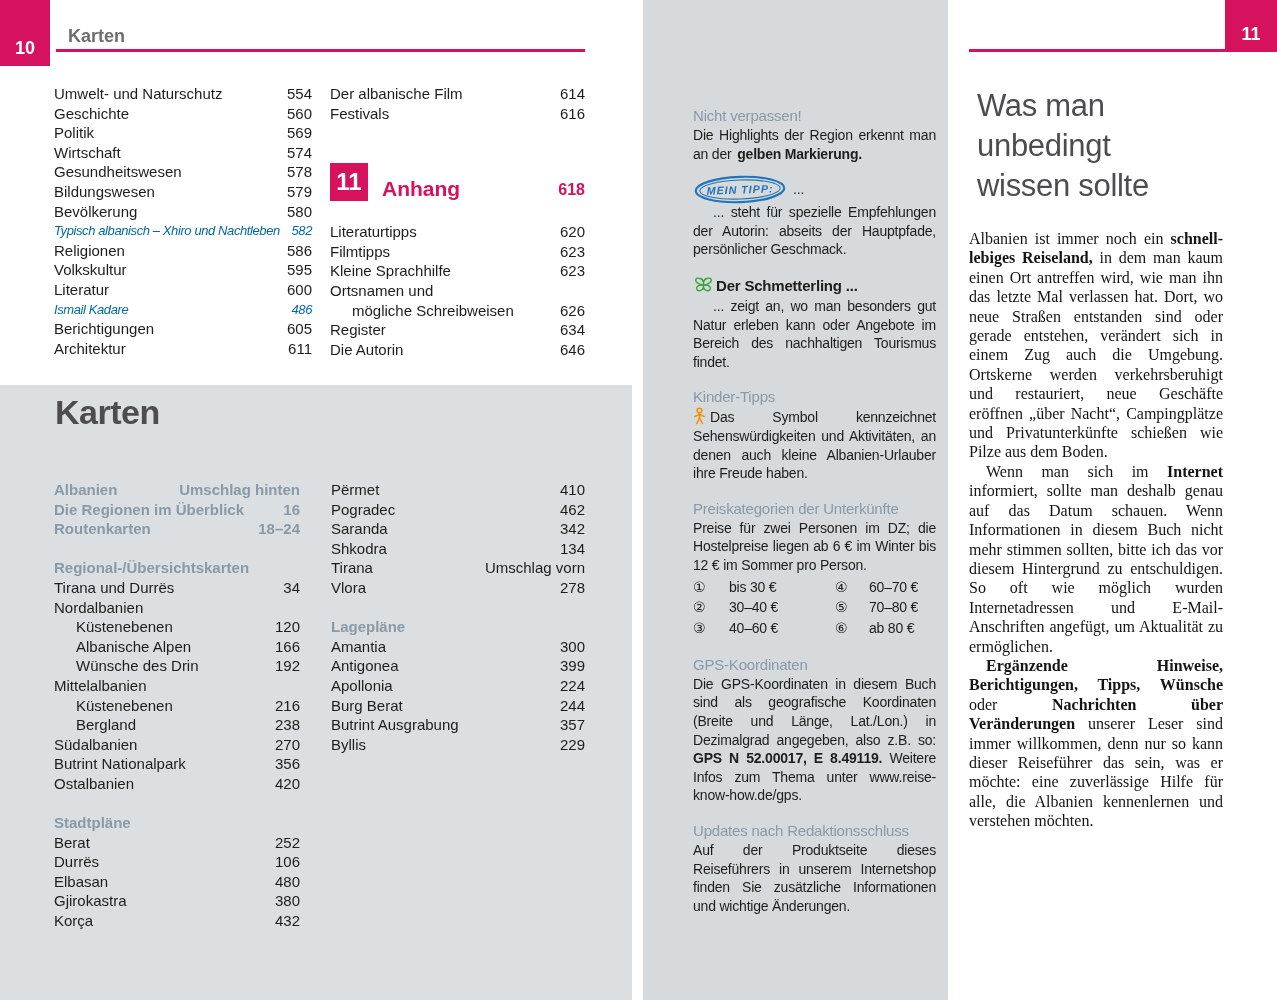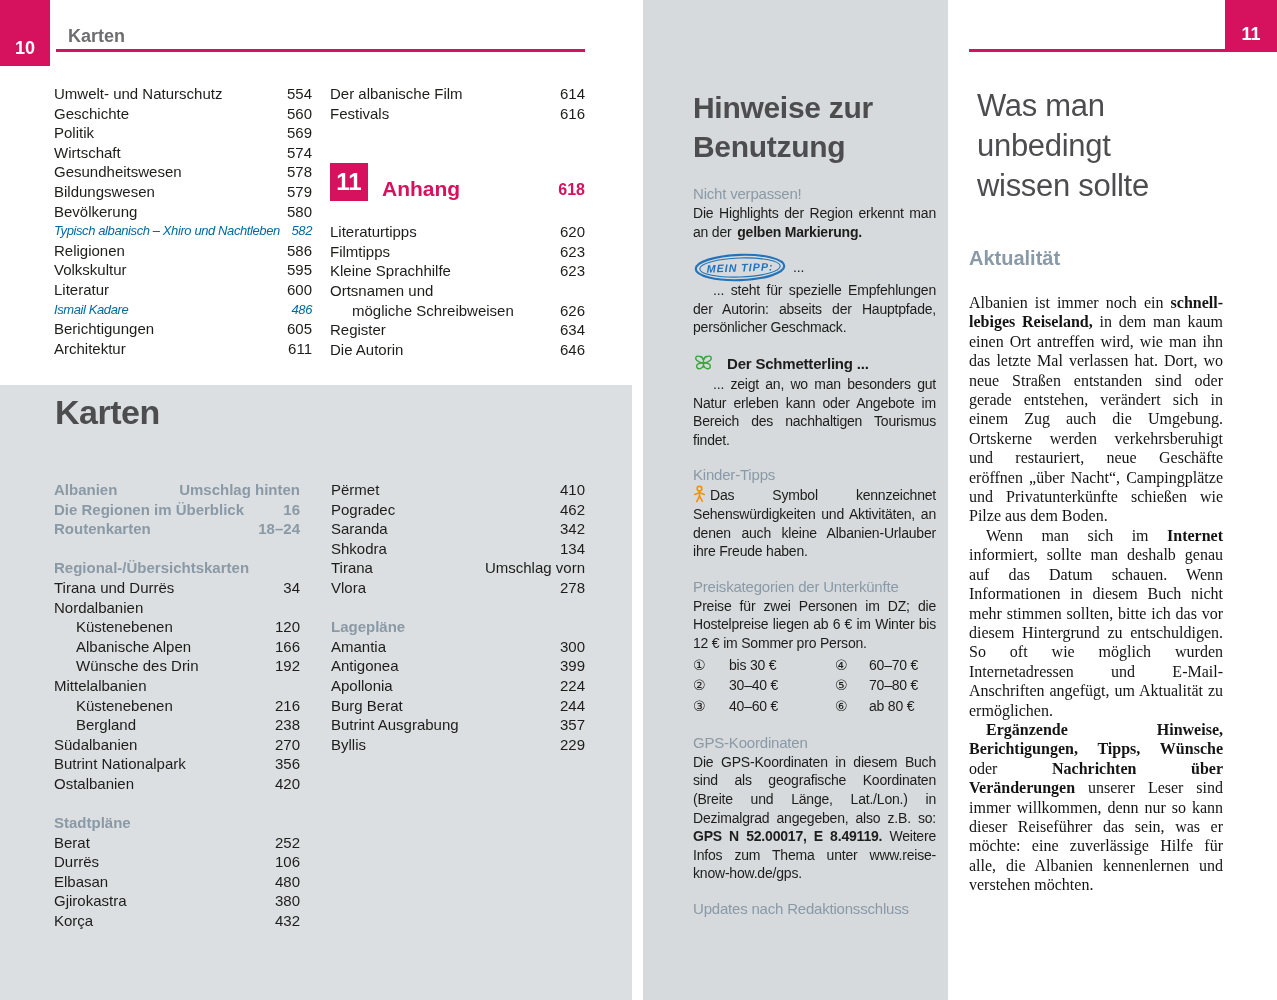--- a/index.html
+++ b/index.html
@@ -64,21 +64,21 @@
   .sec{margin-top:16px}
   .sec-first{margin-top:18px}
   .sec-tipp{margin-top:12px}
   .sec-h{color:var(--slate);font-weight:normal;font-size:15px;line-height:20px}
   .sec-b{margin:0;text-align:justify}
   .ind{text-indent:20px}
   .hl{position:relative;font-weight:bold;display:inline-block;padding:0 2px}
   .hl::before{content:"";position:absolute;left:-5px;right:-4px;top:-2px;bottom:-1px;
               background:var(--yellow);transform:skewX(-14deg) rotate(-1.5deg);z-index:-1;border-radius:2px}
   .stamp-line{height:28px;display:flex;align-items:center;gap:6px}
-  .bf-h{display:flex;align-items:center;gap:13px;font-size:15px;line-height:22px}
+  .bf-h{display:flex;align-items:center;gap:2px;font-size:15px;line-height:22px}
   .kid-svg{vertical-align:-4px;margin-right:4px}
   .price{display:grid;grid-template-columns:36px 106px 34px 1fr;line-height:20.8px;margin-top:2px}
   .price-num,.price-val{white-space:nowrap}
 
   
   .right-inner{padding:78px 54px 0 21px}
   .rp-title{margin:8px;font-size:31px;line-height:40px;font-weight:normal;color:var(--dark);letter-spacing:-0.3px}
   .rp-h{margin:41px 0 0 0;color:var(--slate);font-weight:bold;font-size:20px}
   .rp-body{margin-top:23px;font-family:"Liberation Serif","DejaVu Serif",serif;
            font-size:16px;line-height:19.4px;text-align:justify;color:#141414}
@@ -341,24 +341,20 @@
           <div class="row">
             <span class="lb">Byllis</span>
             <span class="pg">229</span>
           </div>
         </div>
     </div>
   </section>
 
   <section class="abs mid">
     <div class="mid-inner">
-      <h1 class="mid-title">
-          <div>Hinweise zur</div>
-          <div>Benutzung</div>
-        </h1>
 
       <div class="sec sec-first">
         <div class="sec-h">Nicht verpassen!</div>
         <div class="sec-b">Die Highlights der Region erkennt man an der <span class="hl">gelben Markierung.</span></div>
       </div>
 
       <div class="sec sec-tipp">
         <div class="stamp-line">
           <svg viewBox="0 0 104 32" width="94" height="29" style="transform:rotate(-2deg)">
             <ellipse cx="52" cy="16" rx="49" ry="14" fill="none" stroke="#2273b9" stroke-width="2.4"></ellipse>
@@ -420,36 +416,36 @@
           </div>
       </div>
 
       <div class="sec">
         <div class="sec-h">GPS-Koordinaten</div>
         <p class="sec-b">Die GPS-Koordinaten in diesem Buch sind als geografische Koordinaten (Breite und Länge, Lat./Lon.) in Dezimalgrad angegeben, also z.B. so: <b>GPS N 52.00017, E 8.49119.</b> Weitere Infos zum Thema unter www.reise-know-how.de/gps.</p>
       </div>
 
       <div class="sec">
         <div class="sec-h">Updates nach Redaktionsschluss</div>
+        <p class="sec-b">Auf der Produktseite dieses Reiseführers in unserem Internetshop finden Sie zusätzliche Informationen und wichtige Änderungen.</p>
       </div>
     </div>
   </section>
 
   <section class="abs right-page">
     <div class="abs rule rule-right"></div>
     <div class="abs tab tab-right">
       <span>11</span>
     </div>
     <div class="right-inner">
       <h1 class="rp-title">
           <div>Was man</div>
           <div>unbedingt</div>
           <div>wissen sollte</div>
         </h1>
-      <h2 class="rp-h">Aktualität</h2>
       <div class="rp-body">
           <p>Albanien ist immer noch ein <b>schnell­lebiges Reiseland,</b> in dem man kaum einen Ort antreffen wird, wie man ihn das letzte Mal verlassen hat. Dort, wo neue Straßen entstanden sind oder gerade entstehen, verändert sich in einem Zug auch die Umgebung. Ortskerne werden verkehrsberuhigt und restauriert, neue Geschäfte eröffnen „über Nacht“, Campingplätze und Privatunterkünfte schießen wie Pilze aus dem Boden.</p>
           <p>Wenn man sich im <b>Internet</b> informiert, sollte man deshalb genau auf das Datum schauen. Wenn Informationen in diesem Buch nicht mehr stimmen sollten, bitte ich das vor diesem Hintergrund zu entschuldigen. So oft wie möglich wurden Internetadressen und E-Mail-Anschriften angefügt, um Aktualität zu ermöglichen.</p>
           <p><b>Ergänzende Hinweise, Berichtigungen, Tipps, Wünsche</b> oder <b>Nachrichten über Veränderungen</b> unserer Leser sind immer willkommen, denn nur so kann dieser Reiseführer das sein, was er möchte: eine zuverlässige Hilfe für alle, die Albanien kennenlernen und verstehen möchten.</p>
         </div>
     </div>
   </section>
 
 </div>
 

